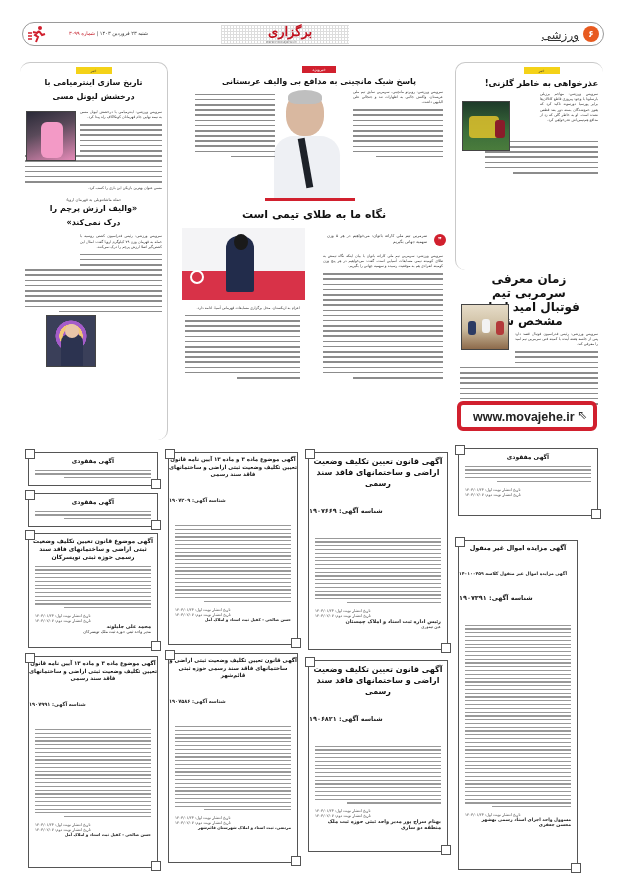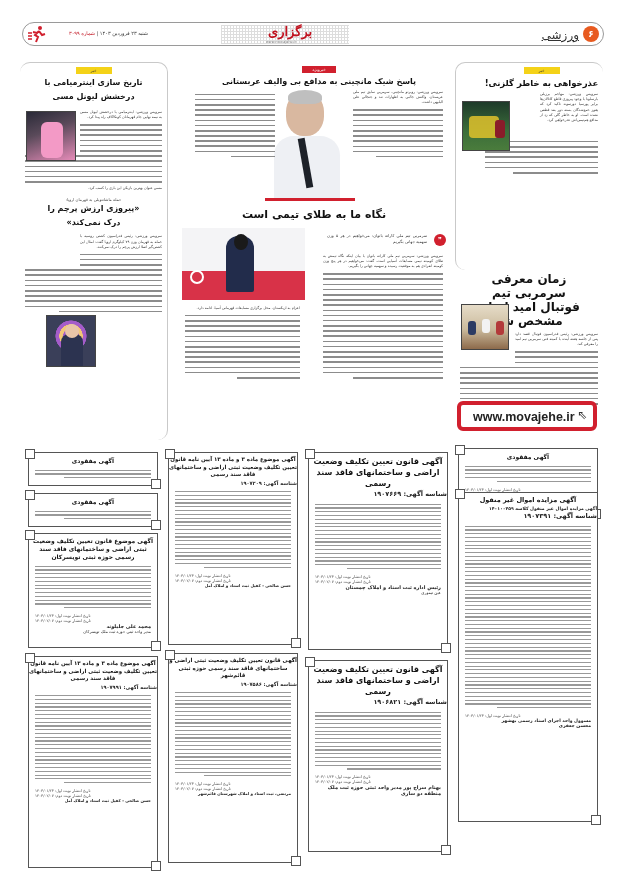--- a/index.html
+++ b/index.html
@@ -30,21 +30,21 @@
   .line.m { width: 75%; }
 
   .photo { position: absolute; border: 1px solid #444; }
 
   .ad { position: absolute; border: 1px solid #555; background: #fff; }
   .ad::before, .ad::after { content: ""; position: absolute; width: 8px; height: 8px; border: 1px solid #555; background: #fff; }
   .ad::before { top: -4px; left: -4px; }
   .ad::after { bottom: -4px; right: -4px; }
   .ad .adtitle { font-weight: bold; text-align: center; font-size: 6px; line-height: 9px; margin-top: 3px; color: #111; }
   .ad .adtitle.big { font-size: 8px; line-height: 11px; }
-  .ad .adid { text-align: right; font-size: 6.5px; font-weight: bold; margin: 1px 0; }
+  .ad .adid { text-align: left; font-size: 6.5px; font-weight: bold; margin: 18px 0; }
   .ad .adlines { padding: 2px 6px; }
   .ad .adlines .line { height: 1.2px; margin: 2.6px 0; background: #999; }
   .ad .sign { font-size: 5px; font-weight: bold; padding: 0 6px; color: #222; }
   .ad .date-line { font-size: 3.8px; padding: 0 6px; text-align: left; color: #444; }
 
   .webbox { position: absolute; left: 457px; top: 401px; width: 140px; height: 30px; border: 4px solid #d1202e; border-radius: 6px; background: #fff; }
   .webbox .url { position: absolute; left: 12px; top: 5px; font-size: 12.5px; font-weight: bold; color: #222; direction: ltr; font-family: "Liberation Sans", sans-serif; }
   .webbox .cursor { position: absolute; right: 6px; top: 3px; font-size: 12px; color: #333; }
 
   .divider-red { position: absolute; left: 265px; top: 198px; width: 90px; height: 3px; background: #d1202e; }
@@ -130,21 +130,21 @@
   </div>
   <div class="body" style="padding-right:5px;padding-left:60px;padding-top:6px;">
     <span>سرویس ورزشی: اینترمیامی با درخشش لیونل مسی به نیمه نهایی جام قهرمانان کونکاکاف راه پیدا کرد.</span>
     <span class="line"></span><span class="line"></span><span class="line"></span><span class="line"></span><span class="line"></span><span class="line"></span>
   </div>
   <div class="body">
     <span class="line"></span><span class="line"></span><span class="line"></span><span class="line"></span><span class="line"></span><span class="line"></span>
     <span>مسی عنوان بهترین بازیکن این بازی را کسب کرد.</span>
   </div>
   <div class="subhead" style="margin-top:6px;">حمله ماشانتوبلی به قهرمان اروپا:</div>
-  <div class="headline" style="font-size:8px;padding:0 22px;">«پیروزی ارزش پرچم را درک نمی‌کند»</div>
+  <div class="headline" style="font-size:8px;padding:0 22px;">«والیف ارزش پرچم را درک نمی‌کند»</div>
   <div class="photo" style="left:26px;top:252px;width:50px;height:52px;background:radial-gradient(circle at 50% 40%,#f0b980 0 12%,#a45cc9 13% 20%,#f2c777 21% 30%,#a45cc9 31% 40%,#3a3f59 41%);">
     <div style="position:absolute;left:14px;top:18px;width:22px;height:32px;background:#2c3350;border-radius:8px 8px 0 0;"></div>
     <div style="position:absolute;left:18px;top:8px;width:14px;height:14px;background:#e8c5a8;border-radius:50%;"></div>
   </div>
   <div class="body" style="padding-left:60px;padding-top:4px;">
     <span>سرویس ورزشی: رئیس فدراسیون کشتی روسیه با حمله به قهرمان وزن ۷۹ کیلوگرم اروپا گفت: امثال این کشتی‌گیر اصلا ارزش پرچم را درک نمی‌کنند.</span>
     <span class="line"></span><span class="line"></span><span class="line"></span>
   </div>
   <div class="body">
     <span class="line"></span>
@@ -401,21 +401,21 @@
   <div class="adlines">
       <span class="line"></span>
       <span class="line"></span>
       <span class="line"></span>
       <span class="line"></span>
       <span class="line m"></span>
     </div>
   <div class="date-line">تاریخ انتشار نوبت اول: ۱۴۰۳/۰۱/۲۳</div>
   <div class="date-line">تاریخ انتشار نوبت دوم: ۱۴۰۳/۰۲/۰۷</div>
 </div>
-<div class="ad" style="left:458px;top:492px;width:140px;height:330px;">
+<div class="ad" style="left:458px;top:540px;width:120px;height:330px;">
   <div class="adtitle" style="font-size:6.5px;">آگهی مزایده اموال غیر منقول</div>
   <div class="adid" style="font-size:4.5px;">آگهی مزایده اموال غیر منقول کلاسه ۱۴۰۱۰۰۴۵۹</div>
   <div class="adid">شناسه آگهی: ۱۹۰۷۳۹۱</div>
   <div class="adlines">
       <span class="line"></span>
       <span class="line"></span>
       <span class="line"></span>
       <span class="line"></span>
       <span class="line"></span>
       <span class="line"></span>

